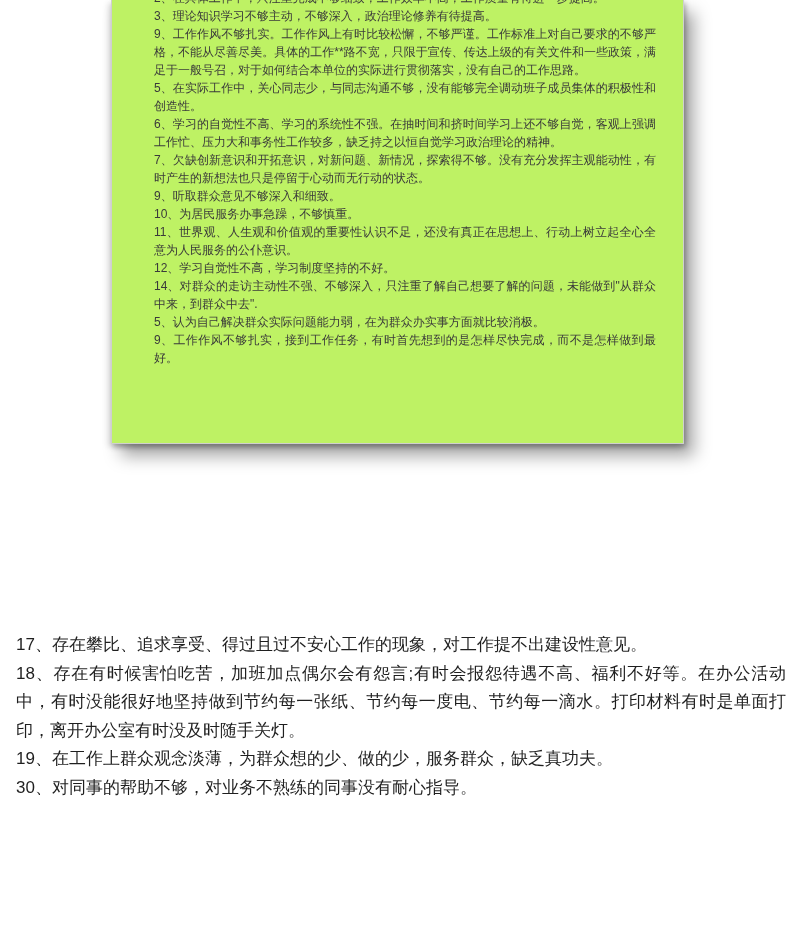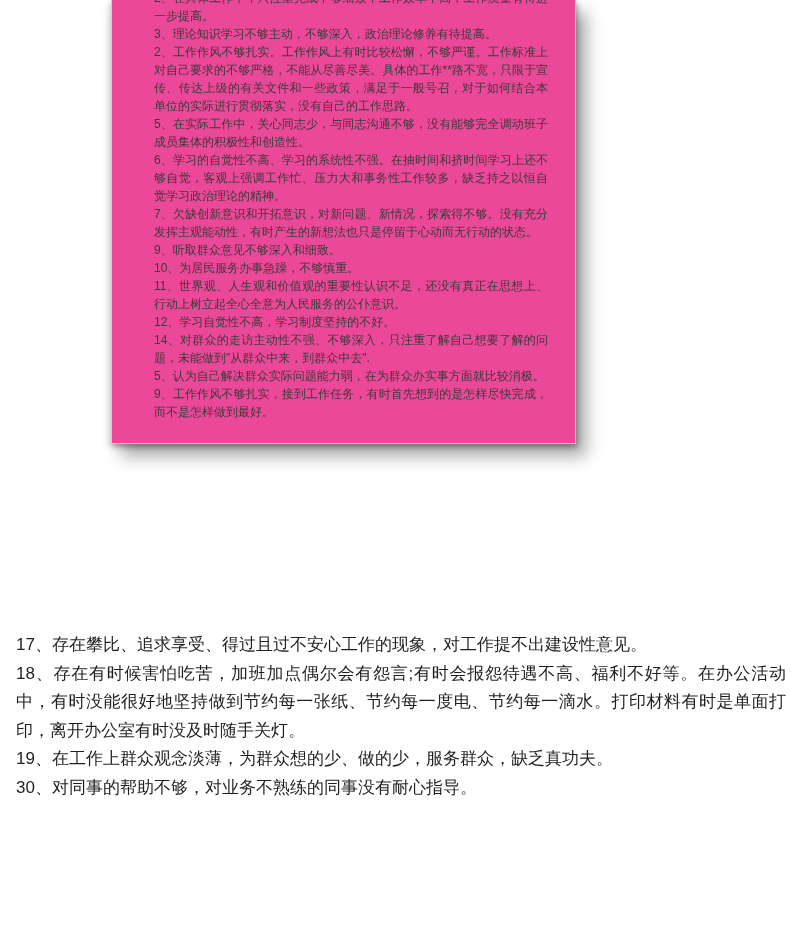--- a/index.html
+++ b/index.html
@@ -8,23 +8,23 @@
     background: #ffffff;
     font-family: "Liberation Sans", sans-serif;
     overflow: hidden;
     position: relative;
   }
   
   .doc-card {
     position: absolute;
     left: 111px;
     top: 0;
-    width: 465px;
+    width: 573px;
     height: 444px;
-    background: #ec4899;
+    background: #bef264;
     border: 1px solid #cfcfcf;
     border-top: none;
     box-shadow:
       -3px 3px 6px rgba(0,0,0,0.12),
       2px 3px 5px rgba(0,0,0,0.25),
       10px 12px 16px rgba(0,0,0,0.35);
     overflow: hidden;
   }
   .doc-text {
     margin: -11px 27px 0 42px;
@@ -49,21 +49,21 @@
   }
   .notes-block p { margin: 0; }
 </style>
 </head>
 <body>
 
 <div class="doc-card">
   <div class="doc-text">
     <p>2、在具体工作中，只注重完成不够细致，工作效率不高，工作质量有待进一步提高。</p>
     <p>3、理论知识学习不够主动，不够深入，政治理论修养有待提高。</p>
-    <p>2、工作作风不够扎实。工作作风上有时比较松懈，不够严谨。工作标准上对自己要求的不够严格，不能从尽善尽美。具体的工作**路不宽，只限于宣传、传达上级的有关文件和一些政策，满足于一般号召，对于如何结合本单位的实际进行贯彻落实，没有自己的工作思路。</p>
+    <p>9、工作作风不够扎实。工作作风上有时比较松懈，不够严谨。工作标准上对自己要求的不够严格，不能从尽善尽美。具体的工作**路不宽，只限于宣传、传达上级的有关文件和一些政策，满足于一般号召，对于如何结合本单位的实际进行贯彻落实，没有自己的工作思路。</p>
     <p>5、在实际工作中，关心同志少，与同志沟通不够，没有能够完全调动班子成员集体的积极性和创造性。</p>
     <p>6、学习的自觉性不高、学习的系统性不强。在抽时间和挤时间学习上还不够自觉，客观上强调工作忙、压力大和事务性工作较多，缺乏持之以恒自觉学习政治理论的精神。</p>
     <p>7、欠缺创新意识和开拓意识，对新问题、新情况，探索得不够。没有充分发挥主观能动性，有时产生的新想法也只是停留于心动而无行动的状态。</p>
     <p>9、听取群众意见不够深入和细致。</p>
     <p>10、为居民服务办事急躁，不够慎重。</p>
     <p>11、世界观、人生观和价值观的重要性认识不足，还没有真正在思想上、行动上树立起全心全意为人民服务的公仆意识。</p>
     <p>12、学习自觉性不高，学习制度坚持的不好。</p>
     <p>14、对群众的走访主动性不强、不够深入，只注重了解自己想要了解的问题，未能做到"从群众中来，到群众中去".</p>
     <p>5、认为自己解决群众实际问题能力弱，在为群众办实事方面就比较消极。</p>
     <p>9、工作作风不够扎实，接到工作任务，有时首先想到的是怎样尽快完成，而不是怎样做到最好。</p>

